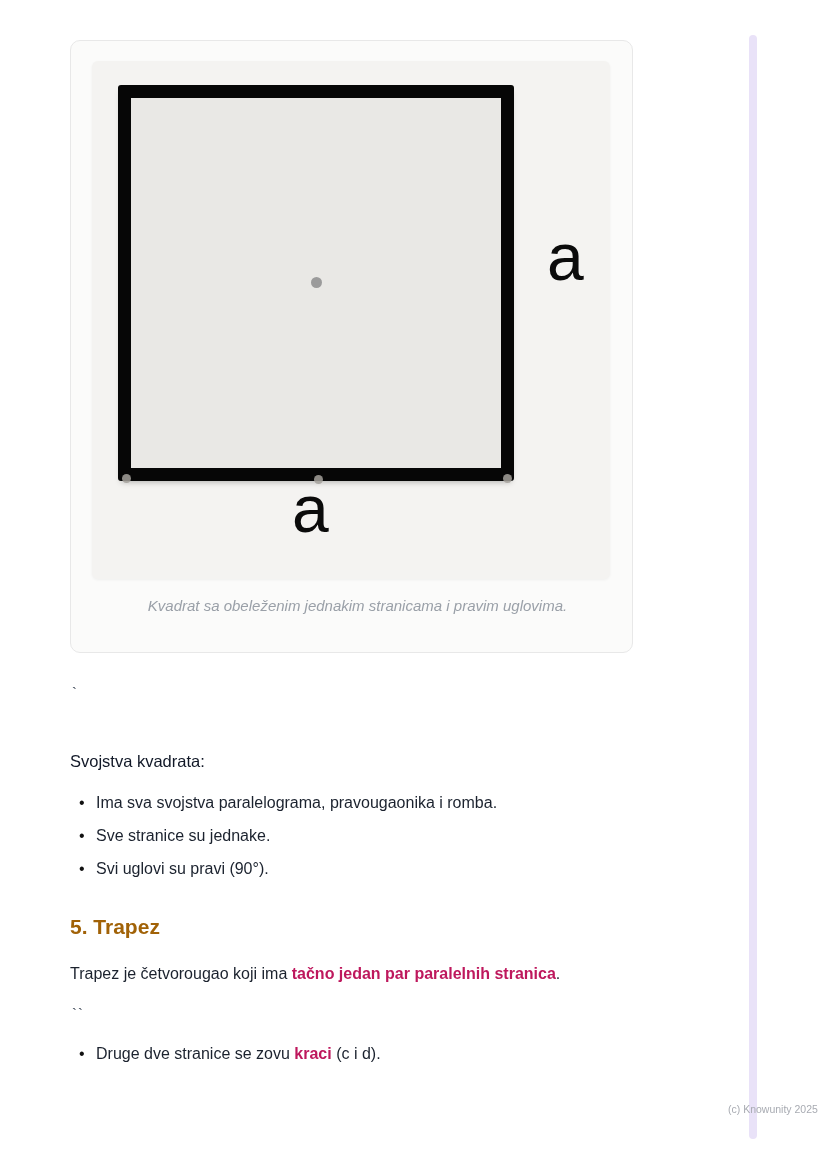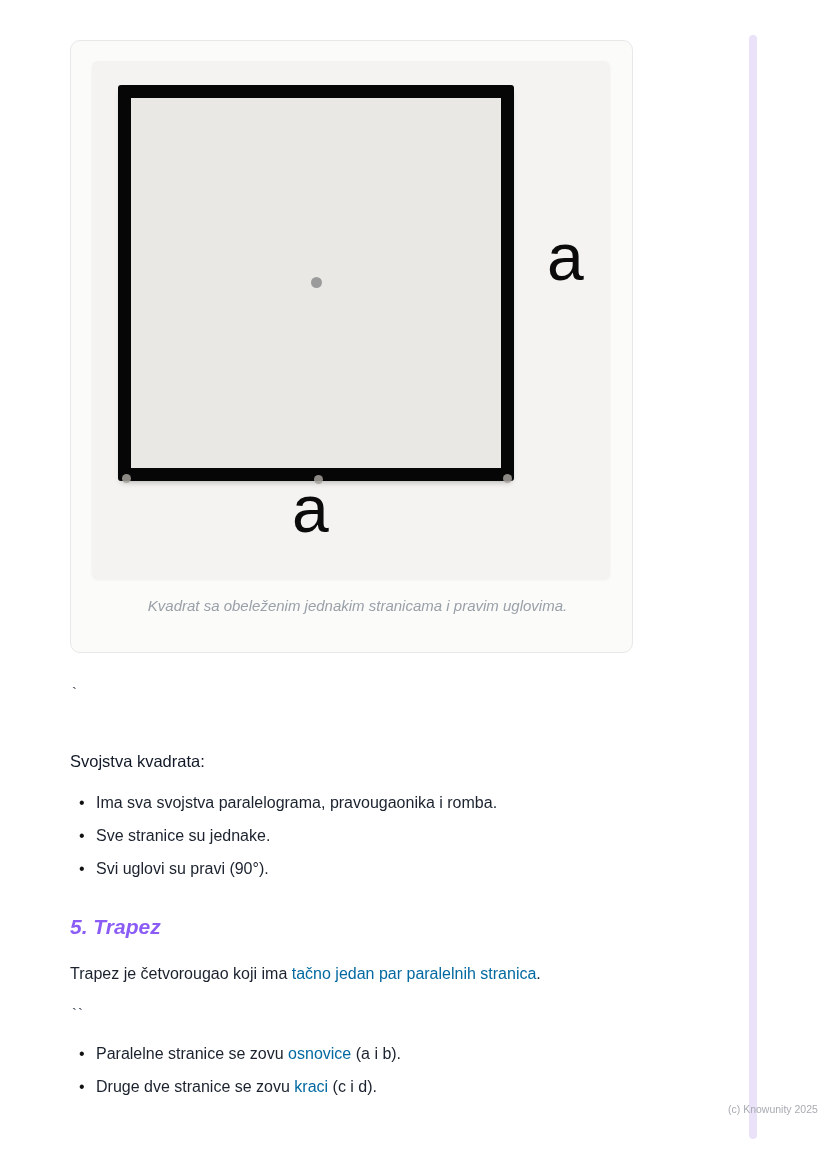--- a/index.html
+++ b/index.html
@@ -123,41 +123,40 @@
     content: "\2022";
     position: absolute;
     left: -17px;
     top: 0;
     color: #111;
   }
   .trapez-heading {
     margin: 36px 0 0 0;
     font-size: 21px;
     font-weight: bold;
-    color: #8b5cf6;
-    font-style: italic;
+    color: #a16207;
   }
   .intro-paragraph {
     margin: 25px 0 0 0;
     font-size: 16px;
     line-height: 20px;
     color: #1b222e;
   }
   .tick-double {
     margin: 22px 0 0 2px;
     font-size: 15px;
     line-height: 16px;
     color: #374151;
     height: 16px;
     letter-spacing: 1px;
   }
   .bullets-2 { margin-top: 26px; }
   .bullets-2 li { margin-bottom: 14px; }
 
-  strong { font-weight: normal; color: #0369a1; }
+  strong { font-weight: bold; color: #be185d; }
 
   
   .scroll-track {
     position: absolute;
     left: 749px;
     top: 35px;
     width: 8px;
     height: 1104px;
     background: #e9e2f8;
     border-radius: 4px;
@@ -208,21 +207,20 @@
     </li>
   </ul>
 
   <div class="trapez-heading">5. Trapez</div>
 
   <p class="intro-paragraph"><span>Trapez je četvorougao koji ima </span><strong>tačno jedan par paralelnih stranica</strong><span>.</span></p>
 
   <div class="tick-double">``</div>
 
   <ul class="bullet-list bullets-2">
-    <li><span>Paralelne stranice se zovu </span><strong>osnovice</strong><span> (a i b).</span></li>
     <li><span>Druge dve stranice se zovu </span><strong>kraci</strong><span> (c i d).</span></li>
   </ul>
 
 </div>
 
 <div class="scroll-track"></div>
 
 <div class="footer-copyright">(c) Knowunity 2025</div>
 
 </body></html>

